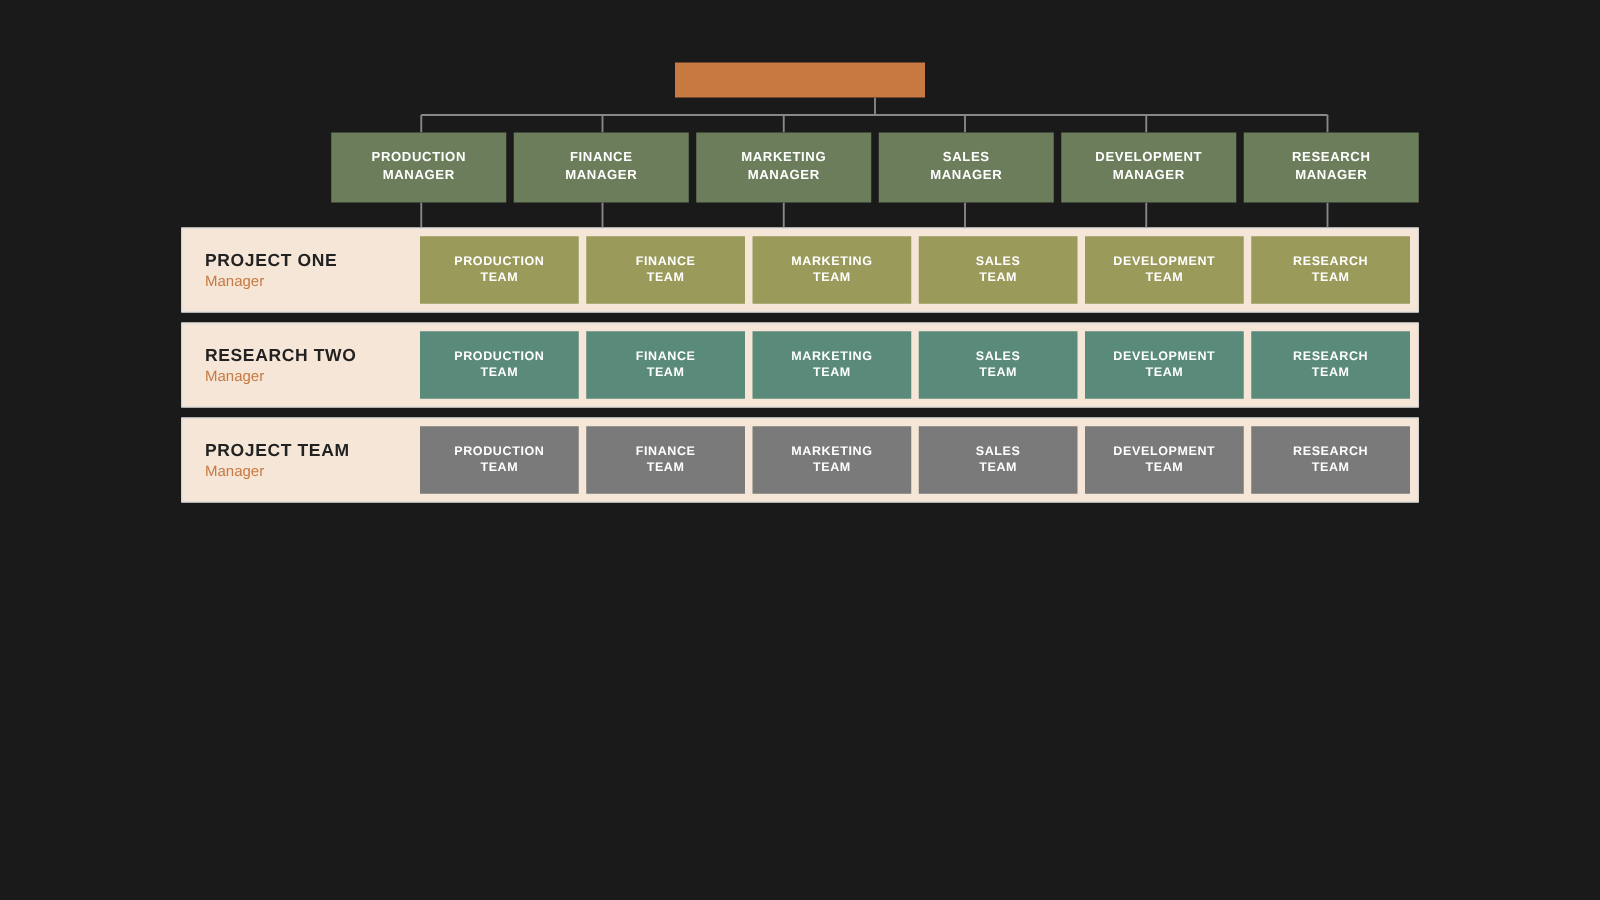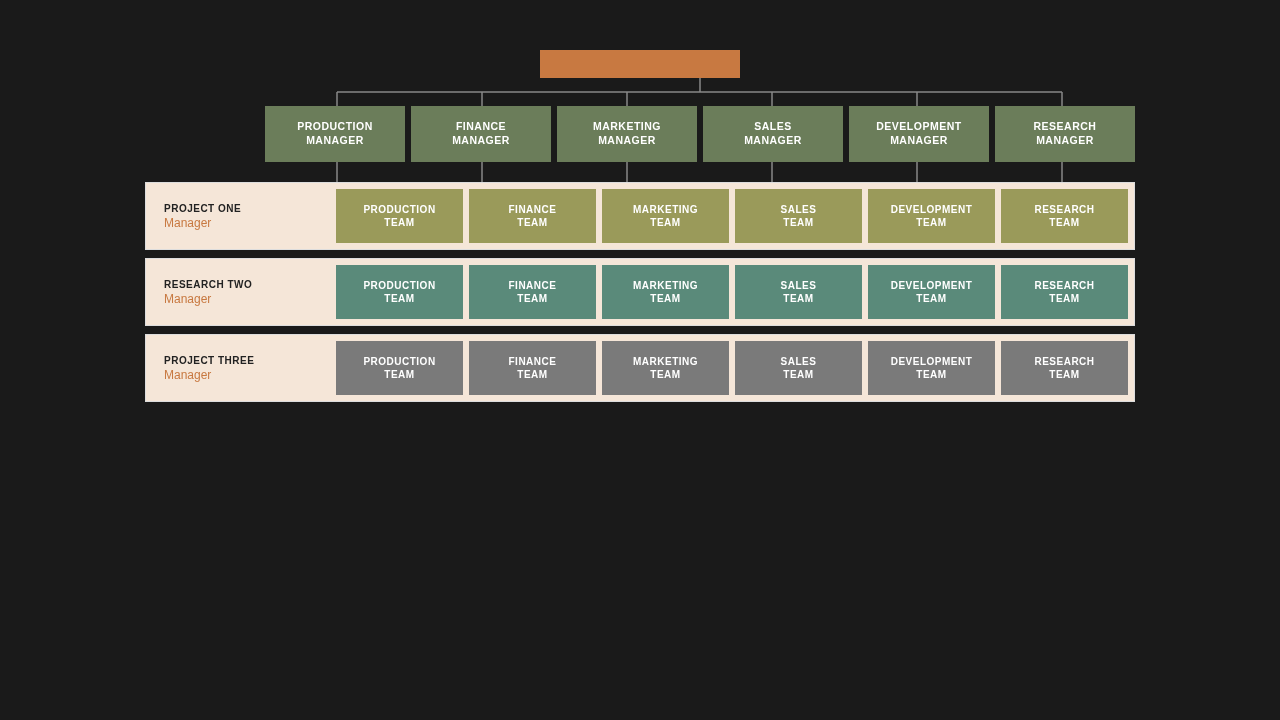--- a/index.html
+++ b/index.html
@@ -90,21 +90,21 @@
       width: 190px;
       min-width: 190px;
       display: flex;
       flex-direction: column;
       justify-content: center;
       padding: 10px 18px;
       color: #222;
     }
     .project-name {
       font-weight: 900;
-      font-size: 10px;
+      font-size: 14px;
       color: #222;
       letter-spacing: 0.5px;
     }
     .project-manager {
       font-size: 12px;
       color: #c87941;
       margin-top: 2px;
     }
     .team-cells {
       display: flex;
@@ -239,21 +239,21 @@
             <div class="team-box teal" style="white-space: pre-line;">SALES
 TEAM</div>
             <div class="team-box teal" style="white-space: pre-line;">DEVELOPMENT
 TEAM</div>
             <div class="team-box teal" style="white-space: pre-line;">RESEARCH
 TEAM</div>
           </div>
         </div>
         <div class="project-row">
           <div class="project-label">
-            <div class="project-name">PROJECT THREE</div>
+            <div class="project-name">PROJECT TEAM</div>
             <div class="project-manager">Manager</div>
           </div>
           <div class="team-cells">
             <div class="team-box gray" style="white-space: pre-line;">PRODUCTION
 TEAM</div>
             <div class="team-box gray" style="white-space: pre-line;">FINANCE
 TEAM</div>
             <div class="team-box gray" style="white-space: pre-line;">MARKETING
 TEAM</div>
             <div class="team-box gray" style="white-space: pre-line;">SALES

